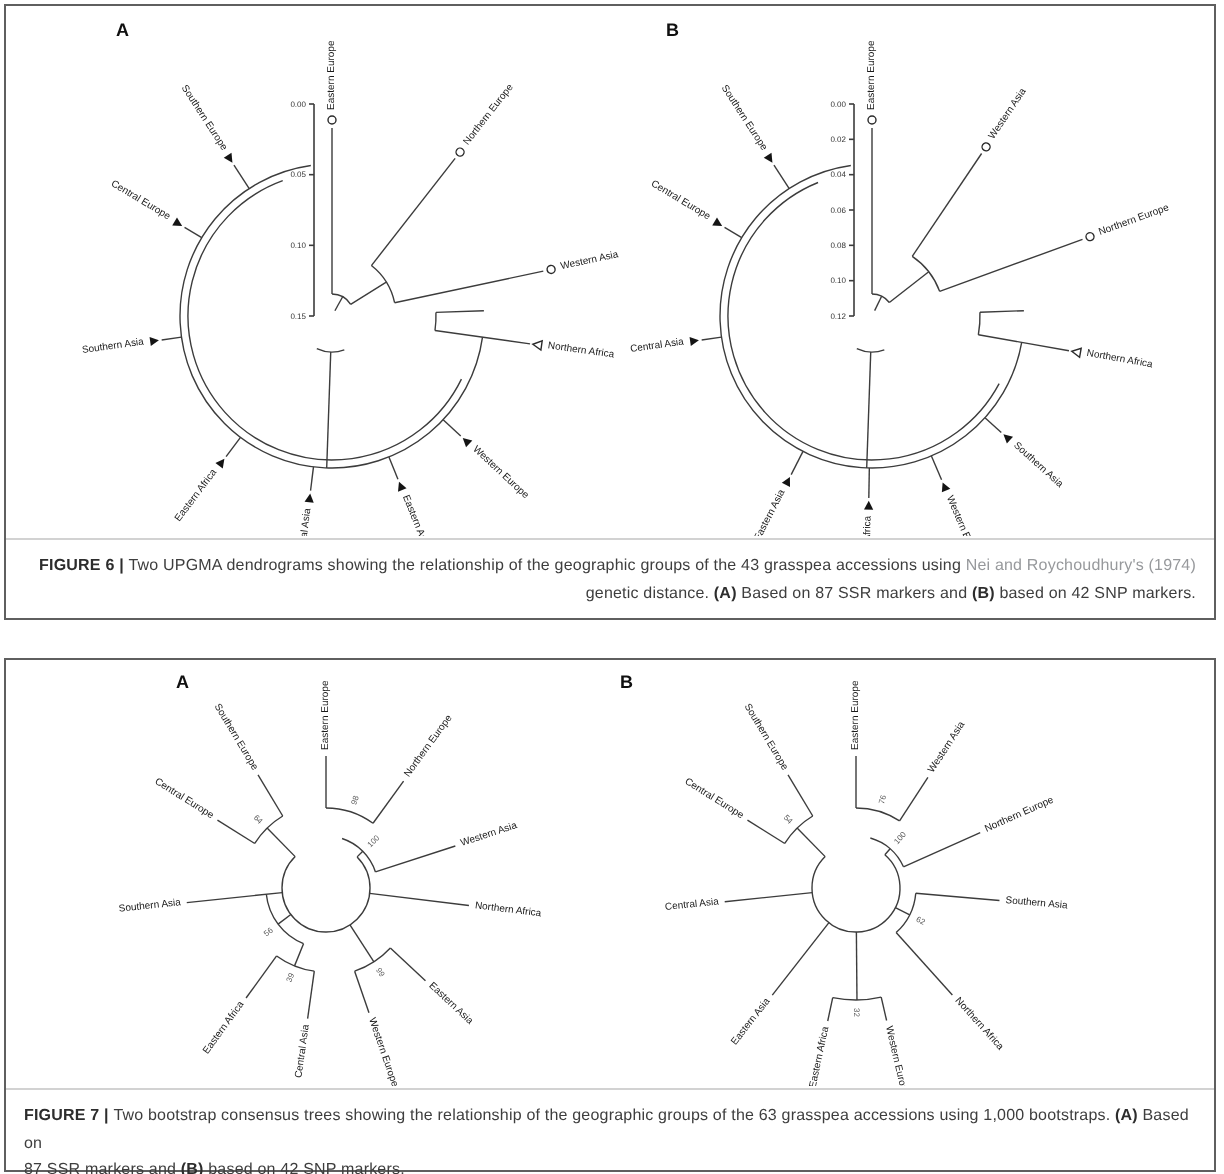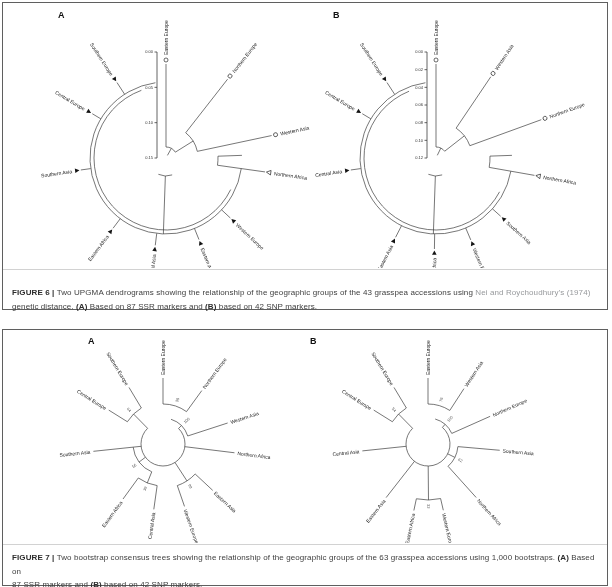--- a/index.html
+++ b/index.html
@@ -5,21 +5,21 @@
   html,body{margin:0;padding:0;background:#ffffff;}
   body{width:612px;height:587px;position:relative;font-family:"Liberation Sans",sans-serif;}
   .figure-box{position:absolute;left:2px;width:606px;background:#fff;border:1px solid #5f5f5f;box-sizing:border-box;}
   #box-fig6{top:2px;height:308px;}
   #box-fig7{top:329px;height:257px;}
   .figure-box svg{display:block;position:absolute;left:0;top:0;}
   .caption-sep{position:absolute;left:0;right:0;border-top:1px solid #d2d2d2;height:0;}
   #box-fig6 .caption-sep{top:266px;}
   #box-fig7 .caption-sep{top:214px;}
   .caption{position:absolute;left:9px;right:9px;font-size:8px;line-height:13.5px;color:#3e3e3e;letter-spacing:0.1px;}
-  #box-fig6 .caption{top:283px;}
+  #box-fig6 .caption{top:273px;text-align:right;}
   #box-fig7 .caption{top:221px;}
   .caption .b{font-weight:bold;color:#2d2d2d;}
   .caption .link{color:#97999c;}
 </style>
 </head>
 <body>
 
 <div class="figure-box" id="box-fig6">
   <svg id="fig6-svg" width="604" height="265" viewBox="0 0 604 265">
       <g>

